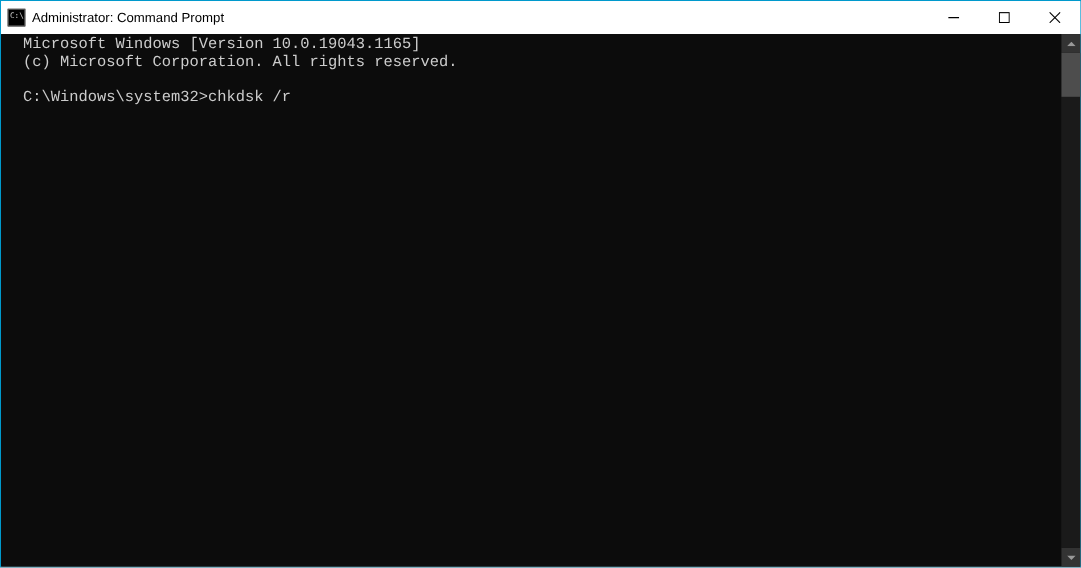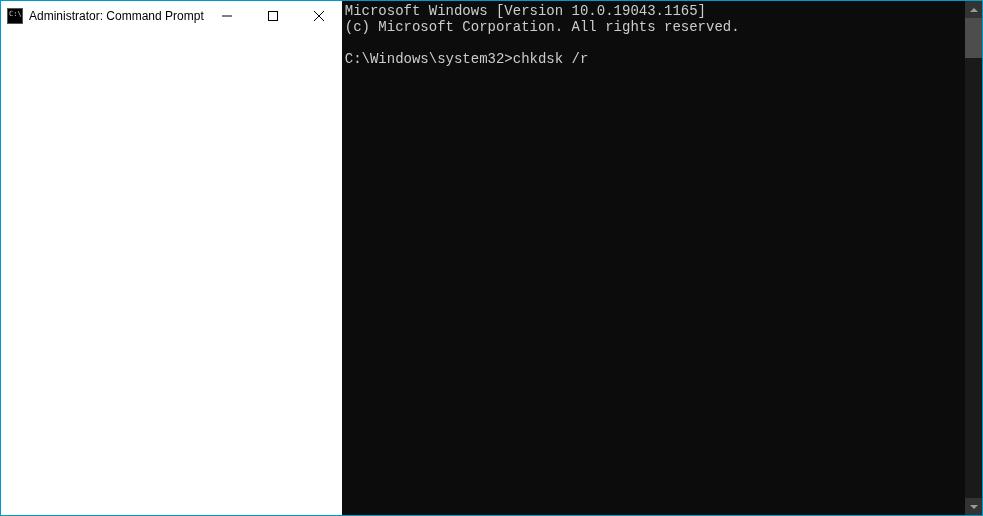--- a/index.html
+++ b/index.html
@@ -12,21 +12,21 @@
       height: 516px;
       font-family: "Segoe UI", Tahoma, sans-serif;
       background: #fff;
       overflow: hidden;
     }
     .window {
       width: 983px;
       height: 516px;
       border: 1px solid #0099cc;
       display: flex;
-      flex-direction: row;
+      flex-direction: column;
       background: #fff;
     }
     .titlebar {
       height: 30px;
       background: #ffffff;
       display: flex;
       align-items: center;
       padding-left: 6px;
       flex-shrink: 0;
     }
@@ -80,21 +80,21 @@
       min-height: 0;
       border-top: 0;
     }
     .terminal {
       flex: 1;
       background: #0c0c0c;
       color: #cccccc;
       font-family: Consolas, "Courier New", monospace;
       font-size: 14px;
       line-height: 16px;
-      padding: 2px 3px;
+      padding: 2px 20px;
       white-space: pre;
       overflow: hidden;
     }
     .scrollbar {
       width: 17px;
       background: #1a1a1a;
       display: flex;
       flex-direction: column;
       flex-shrink: 0;
     }

